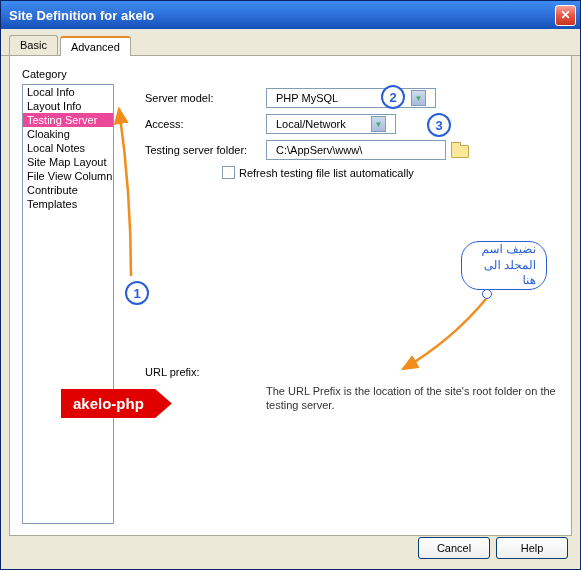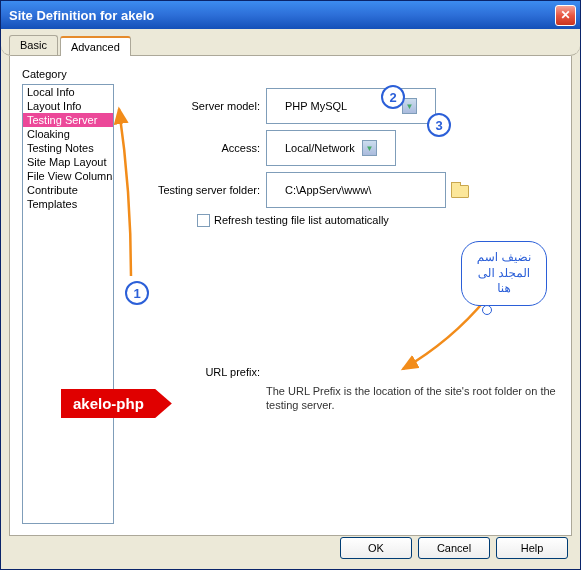--- a/index.html
+++ b/index.html
@@ -4,54 +4,54 @@
 <style>
 * { box-sizing: border-box; margin: 0; padding: 0; }
 body { font-family: Tahoma, sans-serif; font-size: 11px; background: #fff; }
 
 .window { width: 581px; height: 570px; background: #ece9d8; border: 1px solid #0a246a; position: relative; overflow: hidden; }
 
 .titlebar { height: 28px; background: linear-gradient(to bottom, #3c8cf0 0%, #2d6fd8 50%, #1450b8 100%); display: flex; align-items: center; padding: 0 4px 0 8px; color: #fff; font-weight: bold; font-size: 13px; }
 .titlebar .title { flex: 1; }
 .closebtn { width: 21px; height: 21px; background: linear-gradient(to bottom, #f5a397 0%, #e85642 50%, #c83420 100%); border: 1px solid #fff; border-radius: 3px; display: flex; align-items: center; justify-content: center; color: #fff; font-weight: bold; font-size: 12px; cursor: pointer; }
 
-.tabstrip { display: flex; padding: 6px 8px 0 8px; border-bottom: 1px solid #aca899; border-radius: 10px; }
+.tabstrip { display: flex; padding: 6px 8px 0 8px; border-bottom: 1px solid #aca899; }
 .tab { padding: 3px 10px; border: 1px solid #aca899; border-bottom: none; background: #ece9d8; margin-right: 2px; border-radius: 3px 3px 0 0; cursor: pointer; position: relative; }
 .tab.active { background: #fff; border-top: 2px solid #e68b2c; top: 1px; z-index: 2; text-align: center; }
 
 .panel { background: #fff; margin: 0 8px 8px 8px; padding: 12px; height: 480px; position: relative; border: 1px solid #aca899; border-top: none; }
 
 .cat-col { position: absolute; left: 12px; top: 12px; width: 92px; }
 .cat-label { margin-bottom: 4px; }
 .cat-list { border: 1px solid #7f9db9; background: #fff; height: 440px; overflow: auto; }
 .cat-item { padding: 1px 4px; cursor: pointer; white-space: nowrap; }
 .cat-item.selected { background: #ec4899; color: #fff; }
 
 .form-area { position: absolute; left: 135px; right: 12px; top: 32px; }
 .row { display: flex; align-items: center; margin-bottom: 6px; }
-.row label { width: 115px; text-align: right; margin-right: 6px; }
-.select, .textin { border: 1px solid #7f9db9; background: #fff; height: 36px; font-size: 11px; padding: 1px 18px; }
+.row label { width: 115px; margin-right: 6px; }
+.select, .textin { border: 1px solid #7f9db9; background: #fff; height: 20px; font-size: 11px; padding: 1px 9px; }
 .select { width: 170px; display: flex; align-items: center; justify-content: space-between; cursor: pointer; }
 .select .arrow { width: 15px; height: 16px; background: linear-gradient(#cde 0%, #abd 100%); border: 1px solid #7f9db9; display: flex; align-items: center; justify-content: center; font-size: 8px; color: #4a6; }
 .textin { width: 180px; }
 .folder-icon { width: 20px; height: 18px; margin-left: 4px; display: inline-block; position: relative; cursor: pointer; }
 .folder-icon::before { content: ""; position: absolute; width: 16px; height: 11px; background: #fce79a; border: 1px solid #c9a74e; border-radius: 1px; top: 4px; left: 1px; }
 .folder-icon::after { content: ""; position: absolute; width: 8px; height: 3px; background: #fce79a; border: 1px solid #c9a74e; border-bottom: none; top: 1px; left: 1px; }
-.chk-row { margin-left: 52px; display: flex; }
+.chk-row { margin-left: 77px; display: flex; align-items: center; }
 .chk { width: 13px; height: 13px; border: 1px solid #7f9db9; background: #fff; margin-right: 4px; }
 
 .prefix-area { position: absolute; left: 135px; right: 12px; top: 310px; }
 .helptext { margin-left: 121px; margin-top: 4px; color: #333; line-height: 1.3; }
 
 .btnbar { position: absolute; bottom: 10px; right: 12px; display: flex; gap: 6px; }
 .btn { min-width: 72px; height: 22px; border: 1px solid #003c74; background: linear-gradient(#fff, #eee); border-radius: 3px; cursor: pointer; font-size: 11px; }
 
 
 .callout { position: absolute; border: 2px solid #2b5fd8; background: #fff; color: #2b5fd8; font-weight: bold; border-radius: 50%; width: 24px; height: 24px; display: flex; align-items: center; justify-content: center; z-index: 20; font-size: 13px; }
-.cloud-note { position: absolute; border: 1.5px solid #2b5fd8; background: #fff; color: #2b5fd8; border-radius: 18px; padding: 8px 10px; width: 86px; text-align: center; z-index: 20; line-height: 1.3; font-size: 12px; }
+.cloud-note { position: absolute; border: 1.5px solid #2b5fd8; background: #fff; color: #2b5fd8; border-radius: 18px; padding: 0 10px; width: 86px; text-align: right; z-index: 20; line-height: 1.3; font-size: 12px; }
 .cloud-note::before, .callout::before { content:""; position:absolute; width:8px; height:8px; background:#fff; border:1.5px solid #2b5fd8; border-radius:50%; }
 .cloud-note::before { bottom:-10px; left:20px; }
 .callout::before { display:none; }
 
 .arrow-svg { position: absolute; z-index: 15; pointer-events:none; }
 .red-banner { position: absolute; left: 60px; top: 388px; z-index: 25; }
 .red-banner .shape { background: #e00000; color: #fff; font-weight: bold; font-size: 15px; padding: 6px 28px 6px 12px; position: relative; clip-path: polygon(0 0, 85% 0, 100% 50%, 85% 100%, 0 100%); text-align: center; }
 
 .watermark { position:absolute; left:10px; top:330px; width:240px; height:170px; opacity:0.18; z-index:1; pointer-events:none; }
 .watermark .globe { width:120px; height:120px; border-radius:50%; background: radial-gradient(circle at 35% 30%, #b8e4ff, #2b8fd6 70%); position:absolute; left:40px; top:30px; }
@@ -76,21 +76,21 @@
 
   <div class="panel">
 
     <div class="cat-col">
       <div class="cat-label">Category</div>
       <div class="cat-list" id="catlist">
           <div class="cat-item">Local Info</div>
           <div class="cat-item">Layout Info</div>
           <div class="cat-item selected">Testing Server</div>
           <div class="cat-item">Cloaking</div>
-          <div class="cat-item">Testing Notes</div>
+          <div class="cat-item">Local Notes</div>
           <div class="cat-item">Site Map Layout</div>
           <div class="cat-item">File View Columns</div>
           <div class="cat-item">Contribute</div>
           <div class="cat-item">Templates</div>
         </div>
     </div>
 
     <div class="form-area">
       <div class="row">
         <label>Server model:</label>
@@ -121,21 +121,20 @@
       <div class="row">
         <label>URL prefix:</label>
       </div>
       <div class="helptext">The URL Prefix is the location of the site's root folder on the testing server.</div>
     </div>
 
 
   </div>
 
   <div class="btnbar">
-    <button class="btn">OK</button>
     <button class="btn">Cancel</button>
     <button class="btn">Help</button>
   </div>
 
   <div class="callout" style="left:124px; top:280px;">1</div>
   <div class="callout" style="left:380px; top:84px;">2</div>
   <div class="callout" style="left:426px; top:112px;">3</div>
   <div class="cloud-note" style="left:460px; top:240px;">نضيف اسم المجلد الى هنا</div>
 
   <svg class="arrow-svg" style="left:100px; top:100px;" width="50" height="180">

